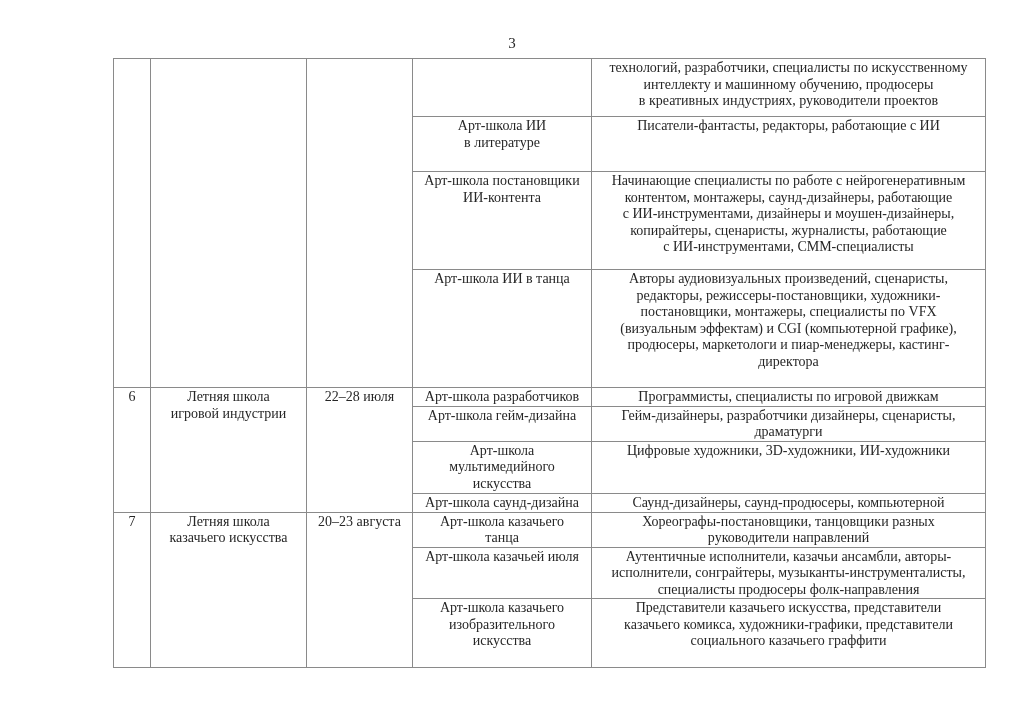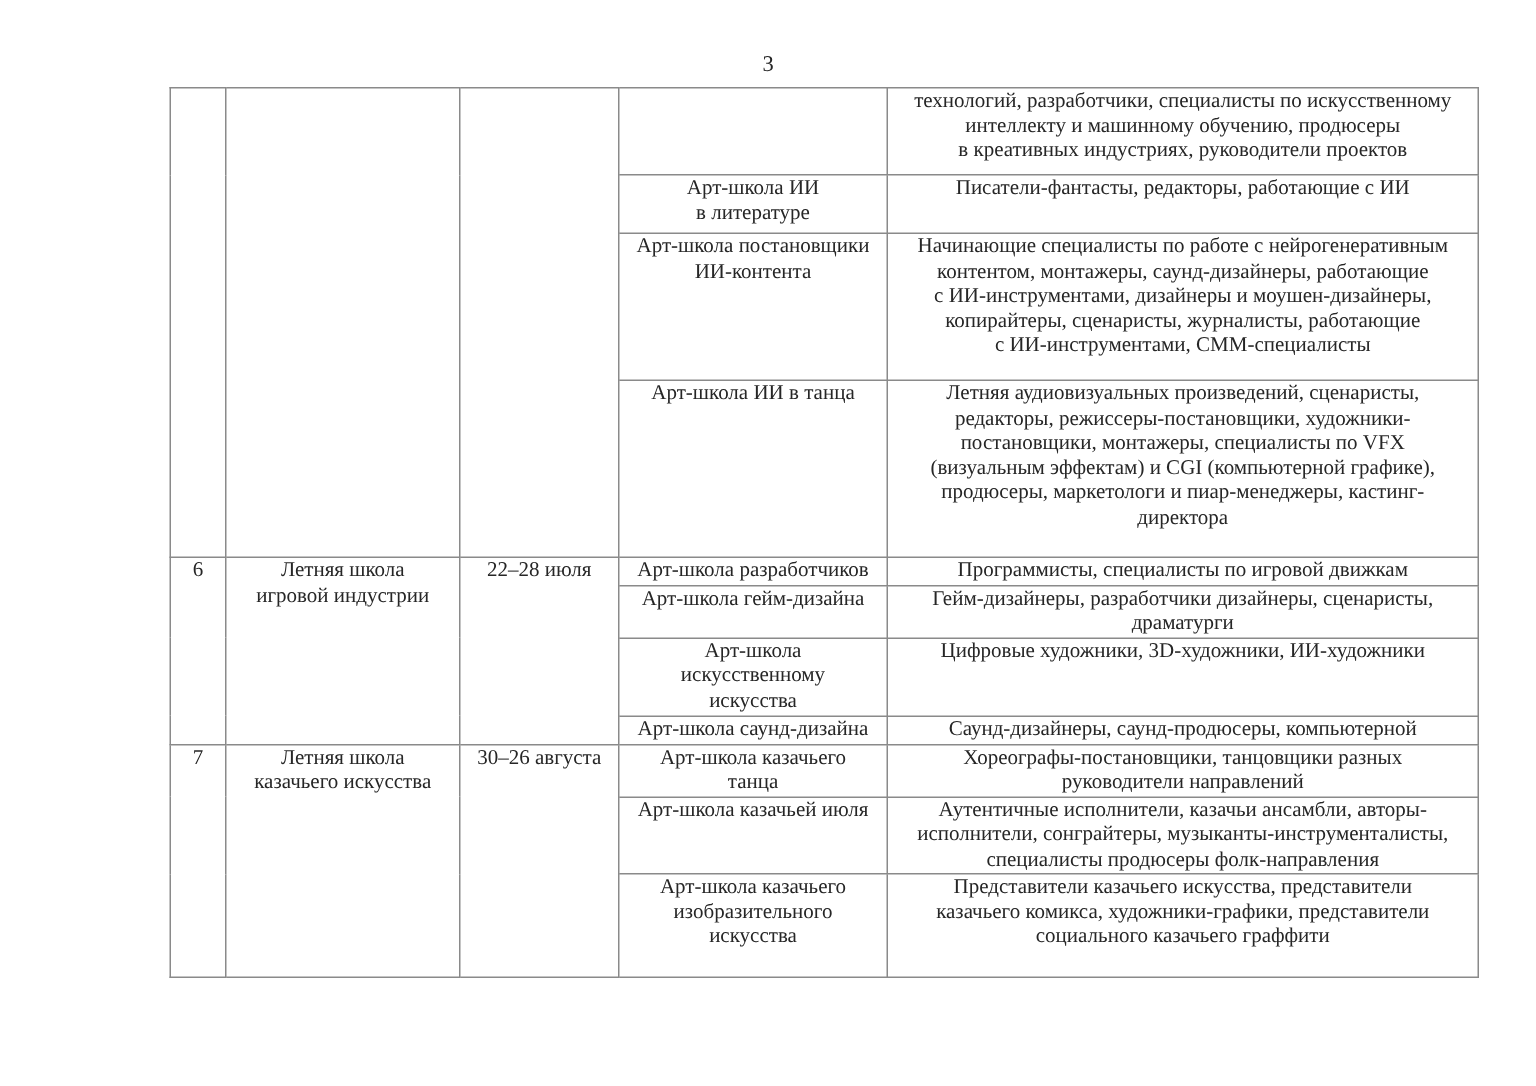--- a/index.html
+++ b/index.html
@@ -63,37 +63,37 @@
 
     <tr style="height:58px">
       <td class="num" rowspan="4"></td>
       <td class="school" rowspan="4"></td>
       <td class="dates" rowspan="4"></td>
       <td class="art"></td>
       <td class="aud aud-loose">технологий, разработчики, специалисты по искусственному
 интеллекту и машинному обучению, продюсеры
 в креативных индустриях, руководители проектов</td>
     </tr>
-    <tr style="height:39px">
+    <tr style="height:55px">
       <td class="art">Арт-школа ИИ
 в литературе</td>
       <td class="aud aud-loose">Писатели-фантасты, редакторы, работающие с ИИ</td>
     </tr>
     <tr style="height:98px">
       <td class="art">Арт-школа постановщики
 ИИ-контента</td>
       <td class="aud aud-loose">Начинающие специалисты по работе с нейрогенеративным
 контентом, монтажеры, саунд-дизайнеры, работающие
 с ИИ-инструментами, дизайнеры и моушен-дизайнеры,
 копирайтеры, сценаристы, журналисты, работающие
 с ИИ-инструментами, СММ-специалисты</td>
     </tr>
     <tr style="height:118px">
       <td class="art">Арт-школа ИИ в танца</td>
-      <td class="aud aud-loose">Летняя аудиовизуальных произведений, сценаристы,
+      <td class="aud aud-loose">Авторы аудиовизуальных произведений, сценаристы,
 редакторы, режиссеры-постановщики, художники-
 постановщики, монтажеры, специалисты по VFX
 (визуальным эффектам) и CGI (компьютерной графике),
 продюсеры, маркетологи и пиар-менеджеры, кастинг-
 директора</td>
     </tr>
 
     <tr style="height:18px">
       <td class="num" rowspan="4">6</td>
       <td class="school" rowspan="4">Летняя школа
@@ -102,34 +102,34 @@
       <td class="art">Арт-школа разработчиков</td>
       <td class="aud">Программисты, специалисты по игровой движкам</td>
     </tr>
     <tr style="height:31px">
       <td class="art">Арт-школа гейм-дизайна</td>
       <td class="aud">Гейм-дизайнеры, разработчики дизайнеры, сценаристы,
 драматурги</td>
     </tr>
     <tr style="height:52px">
       <td class="art">Арт-школа
-искусственному
+мультимедийного
 искусства</td>
       <td class="aud">Цифровые художники, 3D-художники, ИИ-художники</td>
     </tr>
     <tr style="height:19px">
       <td class="art">Арт-школа саунд-дизайна</td>
       <td class="aud">Саунд-дизайнеры, саунд-продюсеры, компьютерной</td>
     </tr>
 
     <tr style="height:33px">
       <td class="num" rowspan="3">7</td>
       <td class="school" rowspan="3">Летняя школа
 казачьего искусства</td>
-      <td class="dates" rowspan="3">30–26 августа</td>
+      <td class="dates" rowspan="3">20–23 августа</td>
       <td class="art">Арт-школа казачьего
 танца</td>
       <td class="aud">Хореографы-постановщики, танцовщики разных
 руководители направлений</td>
     </tr>
     <tr style="height:51px">
       <td class="art">Арт-школа казачьей июля</td>
       <td class="aud">Аутентичные исполнители, казачьи ансамбли, авторы-
 исполнители, сонграйтеры, музыканты-инструменталисты,
 специалисты продюсеры фолк-направления</td>

